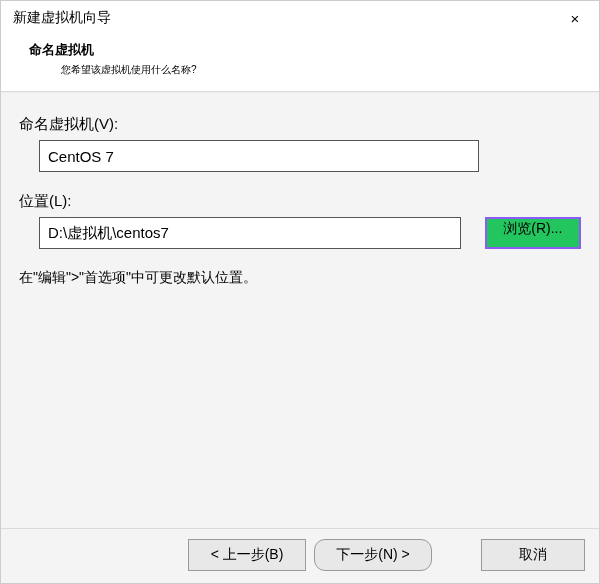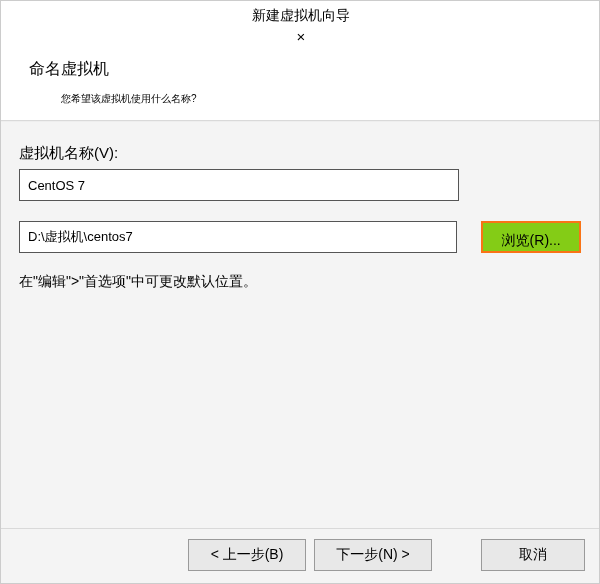--- a/index.html
+++ b/index.html
@@ -16,44 +16,43 @@
     border: 1px solid #ccc;
   }
 
   
   .titlebar {
     display: flex;
     align-items: center;
     justify-content: space-between;
     padding: 6px 10px 4px 12px;
     background: #ffffff;
-    flex-direction: column;
   }
   .close-btn {
     width: 28px;
     height: 22px;
     display: flex;
     align-items: center;
     justify-content: center;
     font-size: 15px;
     line-height: 1;
     color: #000;
     cursor: pointer;
   }
 
   
   .header {
     padding: 8px 18px 14px 28px;
     background: #ffffff;
     border-bottom: 1px solid #d9d9d9;
   }
   .header-title {
-    font-weight: 400;
-    font-size: 16px;
-    margin-bottom: 12px;
+    font-weight: 700;
+    font-size: 13px;
+    margin-bottom: 4px;
   }
   .header-subtitle {
     font-size: 10px;
     padding-left: 32px;
   }
 
   
   .content {
     flex: 1;
     background: #f4f4f4;
@@ -61,43 +60,44 @@
     border-top: 1px solid #eee;
   }
   .field-label {
     font-size: 15px;
     margin-bottom: 6px;
   }
   .text-input {
     width: 440px;
     height: 32px;
     padding: 4px 8px;
-    font-size: 13px;
+    font-size: 15px;
     font-family: inherit;
     border: 1px solid #555;
     background: #ffffff;
     outline: none;
     display: block;
+    margin-left: 20px;
   }
   .row-gap { height: 20px; }
   .location-row {
     display: flex;
     align-items: stretch;
     gap: 24px;
   }
   .browse-btn {
     width: 100px;
     height: 32px;
-    border: 2px solid #f97316;
-    background: #84cc16;
+    border: 2px solid #8b5cf6;
+    background: #22c55e;
     font-size: 14px;
     font-family: inherit;
     cursor: pointer;
     display: flex;
-    align-items: flex-end;
+    align-items: flex-start;
     justify-content: center;
   }
   .hint {
     margin-top: 20px;
     font-size: 14px;
   }
 
   
   .footer {
     display: flex;
@@ -118,43 +118,44 @@
     border: 1px solid #9a9a9a;
     background: #e8e8e8;
     font-size: 14px;
     font-family: inherit;
     cursor: pointer;
     display: flex;
     align-items: center;
     justify-content: center;
     padding: 0 10px;
   }
-  .nav-btn + .nav-btn { margin-left: 8px; }
+  .nav-btn + .nav-btn { margin-left: 8px; border-radius: 11px; }
   .cancel-btn { min-width: 104px; margin-left: 39px; }
 </style>
 </head>
 <body>
 
 <div class="titlebar">
   <span>新建虚拟机向导</span>
   <span class="close-btn">×</span>
 </div>
 
 <div class="header">
   <div class="header-title">命名虚拟机</div>
   <div class="header-subtitle">您希望该虚拟机使用什么名称?</div>
 </div>
 
 <div class="content">
 
-  <div class="field-label">虚拟机名称(V):</div>
+  <div class="field-label">命名虚拟机(V):</div>
   <input type="text" class="text-input" value="CentOS 7" style="">
 
   <div class="row-gap"></div>
 
+  <div class="field-label">位置(L):</div>
   <div class="location-row">
     <input type="text" class="text-input" value="D:\虚拟机\centos7" style="">
     <button class="browse-btn">
       <span>浏览(R)...</span>
     </button>
   </div>
 
   <div class="hint">在"编辑"&gt;"首选项"中可更改默认位置。</div>
 
 </div>

